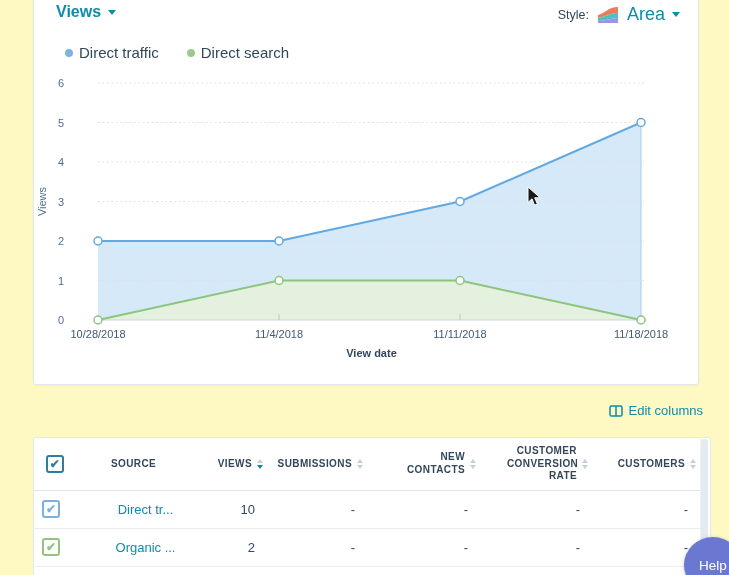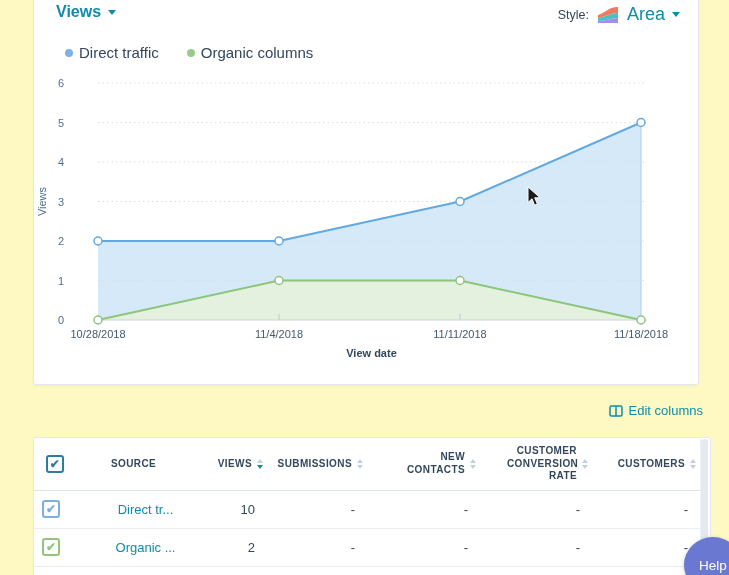--- a/index.html
+++ b/index.html
@@ -122,21 +122,21 @@
       </span>
     </div>
 
     <div class="legend">
       <div class="legend-item">
         <span class="legend-dot" style="background: rgb(124, 178, 228);"></span>
         <span>Direct traffic</span>
       </div>
       <div class="legend-item">
         <span class="legend-dot" style="background: rgb(156, 202, 140);"></span>
-        <span>Organic columns</span>
+        <span>Direct search</span>
       </div>
     </div>
 
     <svg id="chart-svg" width="666" height="310" viewBox="0 0 666 310">
         <path d="M64,180 L64,180 L245,180 L426,140.5 L607,61.5 L607,259 L64,259 Z" fill="#d6e9f8"></path>
         <path d="M64,259 L64,259 L245,219.5 L426,219.5 L607,259 L607,259 L64,259 Z" fill="#e4f1de"></path>
         <line x1="64" y1="219.5" x2="613" y2="219.5" stroke="#d8dfe5" stroke-width="1" stroke-dasharray="1.5,3"></line>
         <line x1="64" y1="180" x2="613" y2="180" stroke="#d8dfe5" stroke-width="1" stroke-dasharray="1.5,3"></line>
         <line x1="64" y1="140.5" x2="613" y2="140.5" stroke="#d8dfe5" stroke-width="1" stroke-dasharray="1.5,3"></line>
         <line x1="64" y1="101" x2="613" y2="101" stroke="#d8dfe5" stroke-width="1" stroke-dasharray="1.5,3"></line>

